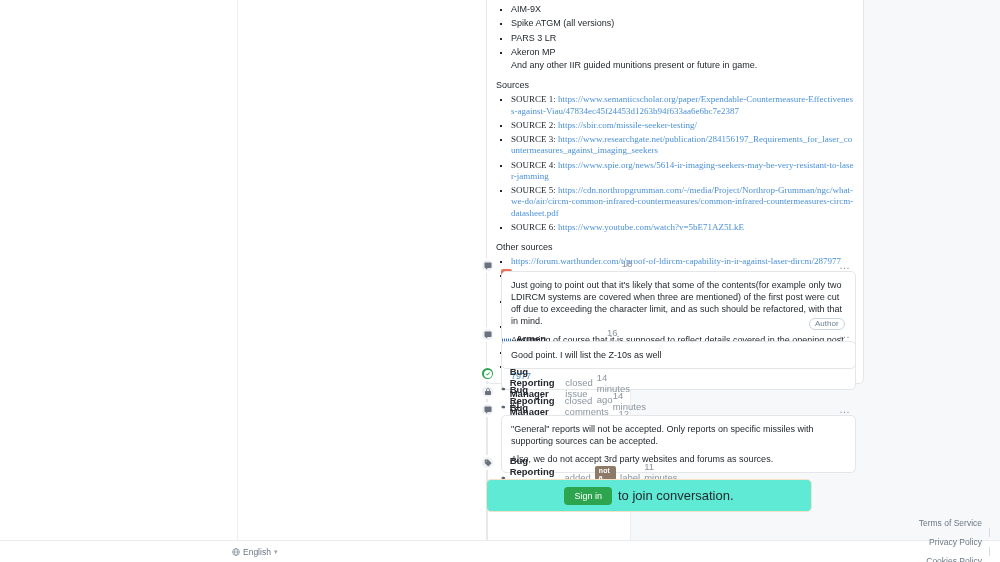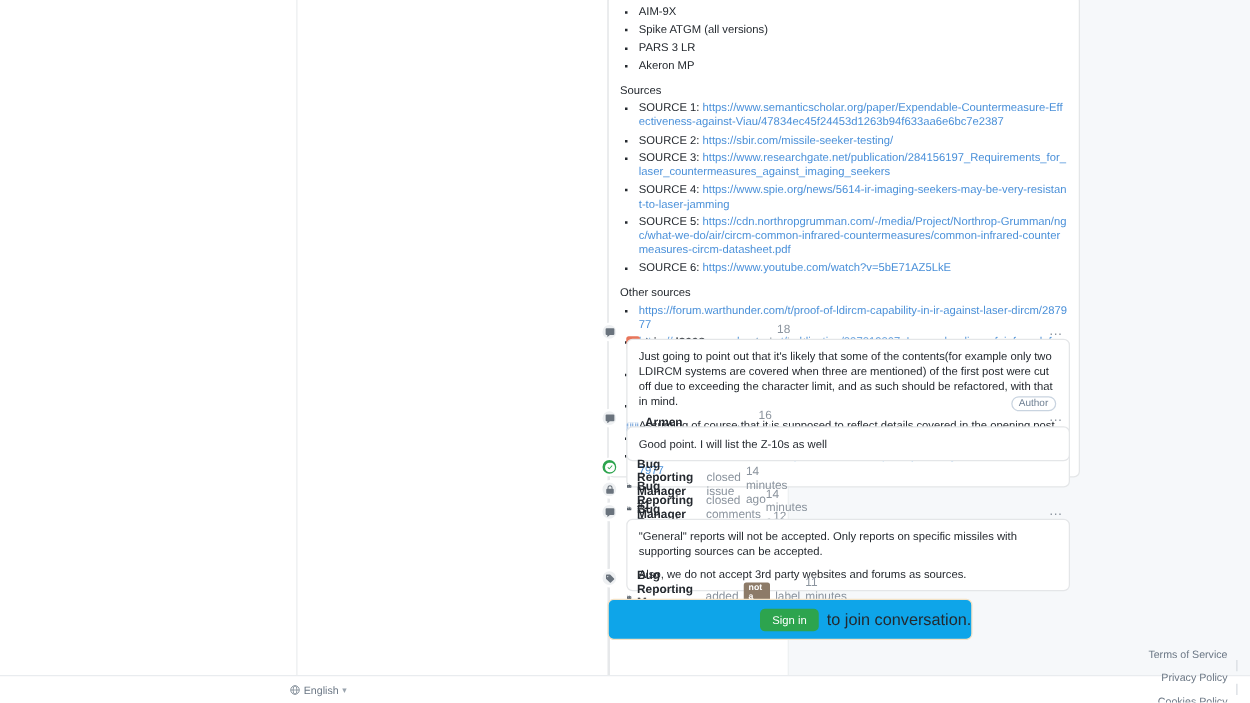--- a/index.html
+++ b/index.html
@@ -48,21 +48,21 @@
     border-radius: 5px;
     padding: 4px 9px 8px 9px;
   }
   .body-card ul { margin: 0; padding-left: 15px; list-style: square; }
   .body-card li { margin: 3px 0; line-height: 1.25; font-size: 9px; color:#24292f; }
   .body-card li::marker { color: #24292f; font-size: 8px; }
   .sub-note { font-size: 9px; margin: 2px 0 0 0; line-height:1.25; }
   .sec-head { font-size: 9px; margin: 9px 0 4px 0; color:#24292f; }
   a.ln { color: #4a90d9; text-decoration: none; word-break: break-all; }
   .src-label { color:#24292f; }
-  .src-list li { margin: 3px 0; }
+  .src-list li { margin: 3px 0; font-family: Liberation Serif, serif; }
   .ev-icon {
     position: absolute; left: 241px;
     width: 15px; height: 15px; border-radius: 50%;
     background: #eef0f2; border: 2px solid #fff;
     display: flex; align-items: center; justify-content: center;
     color: #6a737d;
   }
   .ev-icon svg { width: 8px; height: 8px; fill: #6a737d; display:block; }
   .ev-icon.green { background: #2da44e; }
   .ev-icon.green svg { fill: #fff; }
@@ -112,23 +112,23 @@
   .label-chip {
     display:inline-block;
     background:#8d7b68; color:#ffffff;
     font-size: 7px; font-weight: bold;
     border-radius: 2px; padding: 1px 4px;
     vertical-align: middle;
   }
 
   
   .signin {
-    position:absolute; left:247px; top:479px; width:292px;
-    background:#0ea5e9; border:1px solid #f3e2c6; border-radius:5px;
-    height: 33px; display:flex; align-items:center; justify-content:flex-end; gap:6px;
+    position:absolute; left:247px; top:479px; width:326px;
+    background:#5eead4; border:1px solid #f3e2c6; border-radius:5px;
+    height: 33px; display:flex; align-items:center; justify-content:center; gap:6px;
   }
   .btn-signin {
     background:#2da44e; color:#fff; border:none; border-radius:4px;
     font-size:9px; padding: 4px 10px; font-family:"Liberation Sans", sans-serif;
     cursor:pointer;
   }
   .signin-txt { font-size:13px; color:#24292f; }
 
   
   .footer {
@@ -160,20 +160,21 @@
     <div class="timeline">
       <div class="rail"></div>
 
       <div class="body-card">
         <ul>
           <li>AIM-9X</li>
           <li>Spike ATGM (all versions)</li>
           <li>PARS 3 LR</li>
           <li>
             <span>Akeron MP</span>
+            <div class="sub-note">And any other IIR guided munitions present or future in game.</div>
           </li>
         </ul>
 
         <div class="sec-head">Sources</div>
         <ul class="src-list">
           <li>
             <span class="src-label">SOURCE 1:</span>
             <a class="ln" href="#">https://www.semanticscholar.org/paper/Expendable-Countermeasure-Effectiveness-against-Viau/47834ec45f24453d1263b94f633aa6e6bc7e2387</a>
           </li>
           <li>

